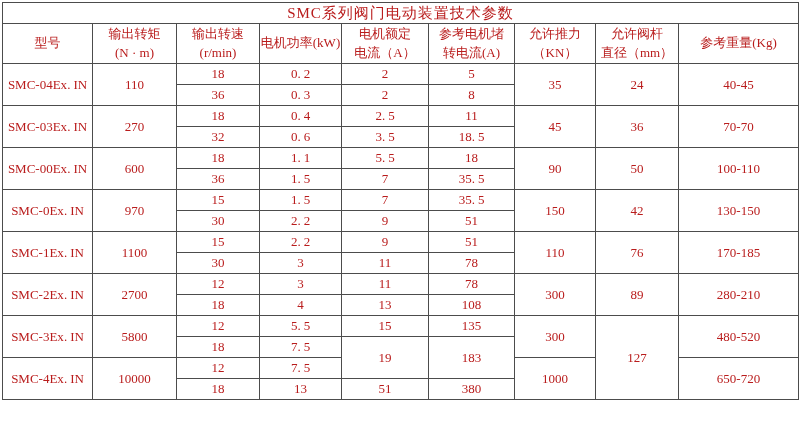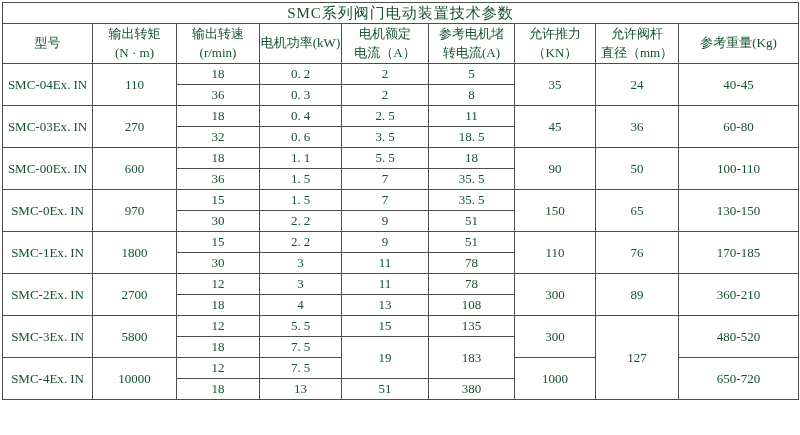--- a/index.html
+++ b/index.html
@@ -3,21 +3,21 @@
 <meta charset="utf-8">
 <style>
   * { margin: 0; padding: 0; box-sizing: border-box; }
   html, body { background: #ffffff; }
   .canvas {
     width: 800px; height: 435px;
     background: #ffffff;
     position: relative;
     overflow: hidden;
     font-family: "Liberation Serif", "DejaVu Serif", serif;
-    color: #14532d;
+    color: #b91c1c;
   }
   table.spec {
     position: absolute; left: 2px; top: 2px;
     width: 796px;
     border-spacing: 0;
     table-layout: fixed;
     border-top: 1px solid #4c4c4c;
     border-left: 1px solid #4c4c4c;
   }
   table.spec th, table.spec td {
@@ -99,21 +99,21 @@
         </tr>
         <tr>
           <td rowspan="2">SMC-03Ex<span class="p">.</span>IN</td>
           <td rowspan="2">270</td>
           <td class="lt">18</td>
           <td class="lt">0<span class="p">.</span>4</td>
           <td class="lt">2<span class="p">.</span>5</td>
           <td class="lt">11</td>
           <td rowspan="2">45</td>
           <td rowspan="2">36</td>
-          <td rowspan="2">60-80</td>
+          <td rowspan="2">70-70</td>
         </tr>
         <tr>
           <td>32</td>
           <td>0<span class="p">.</span>6</td>
           <td>3<span class="p">.</span>5</td>
           <td>18<span class="p">.</span>5</td>
         </tr>
         <tr>
           <td rowspan="2">SMC-00Ex<span class="p">.</span>IN</td>
           <td rowspan="2">600</td>
@@ -132,32 +132,32 @@
           <td>35<span class="p">.</span>5</td>
         </tr>
         <tr>
           <td rowspan="2">SMC-0Ex<span class="p">.</span>IN</td>
           <td rowspan="2">970</td>
           <td class="lt">15</td>
           <td class="lt">1<span class="p">.</span>5</td>
           <td class="lt">7</td>
           <td class="lt">35<span class="p">.</span>5</td>
           <td rowspan="2">150</td>
-          <td rowspan="2">65</td>
+          <td rowspan="2">42</td>
           <td rowspan="2">130-150</td>
         </tr>
         <tr>
           <td>30</td>
           <td>2<span class="p">.</span>2</td>
           <td>9</td>
           <td>51</td>
         </tr>
         <tr>
           <td rowspan="2">SMC-1Ex<span class="p">.</span>IN</td>
-          <td rowspan="2">1800</td>
+          <td rowspan="2">1100</td>
           <td class="lt">15</td>
           <td class="lt">2<span class="p">.</span>2</td>
           <td class="lt">9</td>
           <td class="lt">51</td>
           <td rowspan="2">110</td>
           <td rowspan="2">76</td>
           <td rowspan="2">170-185</td>
         </tr>
         <tr>
           <td>30</td>
@@ -167,21 +167,21 @@
         </tr>
         <tr>
           <td rowspan="2">SMC-2Ex<span class="p">.</span>IN</td>
           <td rowspan="2">2700</td>
           <td class="lt">12</td>
           <td class="lt">3</td>
           <td class="lt">11</td>
           <td class="lt">78</td>
           <td rowspan="2">300</td>
           <td rowspan="2">89</td>
-          <td rowspan="2">360-210</td>
+          <td rowspan="2">280-210</td>
         </tr>
         <tr>
           <td>18</td>
           <td>4</td>
           <td>13</td>
           <td>108</td>
         </tr>
         <tr>
           <td rowspan="2">SMC-3Ex<span class="p">.</span>IN</td>
           <td rowspan="2">5800</td>

